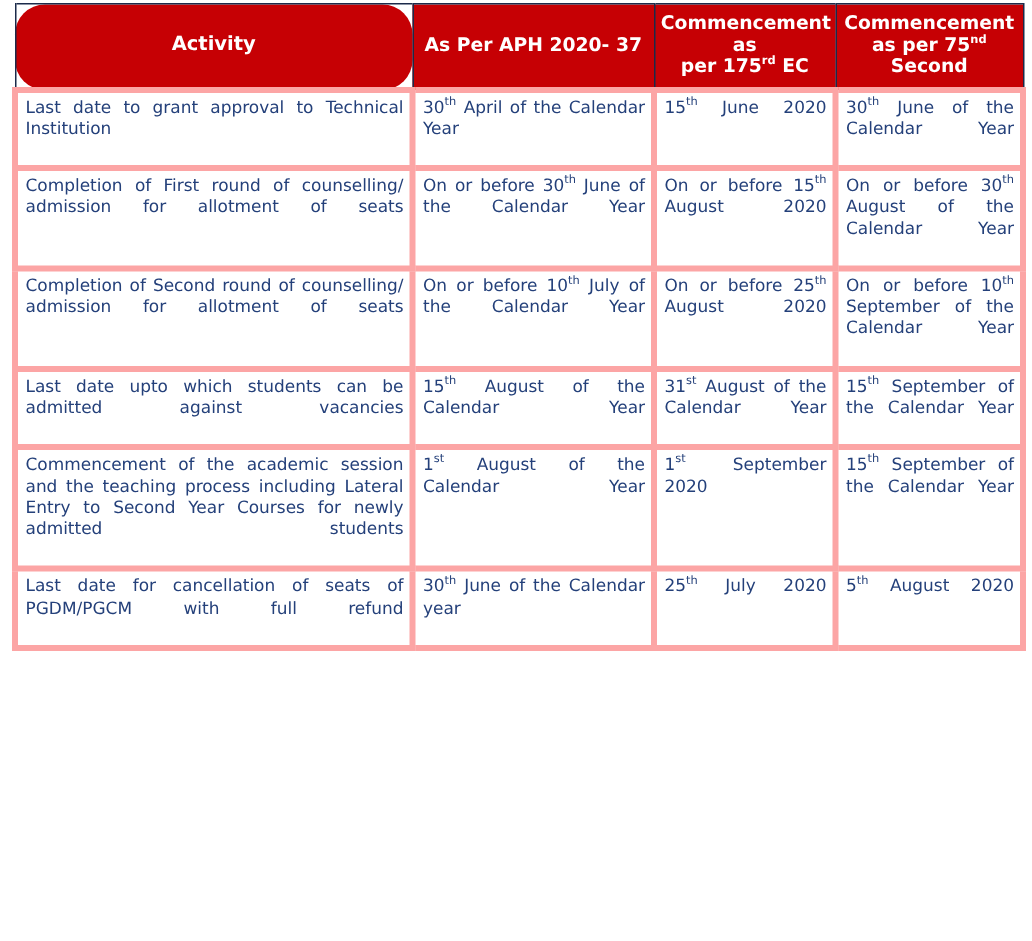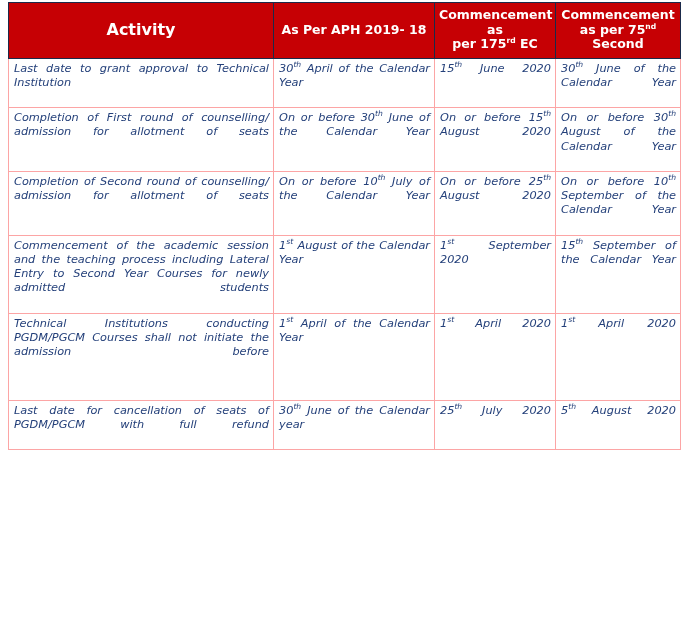--- a/index.html
+++ b/index.html
@@ -41,35 +41,34 @@
     font-size: 12.5px;
     line-height: 14.5px;
     text-align: center;
     vertical-align: middle;
     padding: 5px 4px 6px 4px;
     border: 1px solid #1b2a4a;
     border-top: none;
     height: 34px;
     box-sizing: border-box;
   }
-  thead th.th-activity { font-size: 16px; }
+  thead th.th-activity { font-size: 13px; border-radius: 20px; }
 
   tbody td {
     color: #24407a;
     font-size: 11.3px;
     line-height: 14.2px;
     vertical-align: top;
     padding: 3px 4px 3px 5px;
-    border: 1px solid #fca5a5;
+    border: 4px solid #fca5a5;
     text-align: justify;
     text-justify: inter-word;
     word-spacing: 0.2px;
     box-sizing: border-box;
     hyphens: none;
-    font-style: italic;
   }
   tbody td.left { text-align: left; }
   tbody td.center { text-align: center; }
   tbody td::after {
     content: "";
     display: inline-block;
     width: 100%;
   }
   tbody td.left::after, tbody td.center::after { display: none; }
 
@@ -89,22 +88,22 @@
     <colgroup>
       <col class="c-activity">
       <col class="c-aph">
       <col class="c-ec">
       <col class="c-council">
     </colgroup>
     <thead>
       <tr>
         <th class="th-activity">Activity</th>
         <th>
-          <span>As Per APH 2019-</span>
-          <span>18</span>
+          <span>As Per APH 2020-</span>
+          <span>37</span>
         </th>
         <th>
           <span>Commencement as</span><br>
           <span>per 175</span><sup>rd</sup><span> EC</span>
         </th>
         <th>
           <span>Commencement</span><br>
           <span>as per 75</span><sup>nd</sup><br>
           <span>Second</span>
         </th>
@@ -123,30 +122,30 @@
           <td>On or before 15<sup>th</sup> August 2020</td>
           <td>On or before 30<sup>th</sup> August of the Calendar Year</td>
         </tr>
         <tr>
           <td>Completion of Second round of counselling/ admission for allotment of seats</td>
           <td>On or before 10<sup>th</sup> July of the Calendar Year</td>
           <td>On or before 25<sup>th</sup> August 2020</td>
           <td>On or before 10<sup>th</sup> September of the Calendar Year</td>
         </tr>
         <tr>
+          <td>Last date upto which students can be admitted against vacancies</td>
+          <td>15<sup>th</sup> August of the Calendar Year</td>
+          <td>31<sup>st</sup> August of the Calendar Year</td>
+          <td>15<sup>th</sup> September of the Calendar Year</td>
+        </tr>
+        <tr>
           <td>Commencement of the academic session and the teaching process including Lateral Entry to Second Year Courses  for newly admitted students</td>
           <td>1<sup>st</sup> August of the Calendar Year</td>
           <td>1<sup>st</sup> September 2020</td>
           <td>15<sup>th</sup> September of the Calendar Year</td>
-        </tr>
-        <tr class="pad-row">
-          <td>Technical Institutions conducting PGDM/PGCM Courses shall not initiate the admission before</td>
-          <td>1<sup>st</sup> April of the Calendar Year</td>
-          <td>1<sup>st</sup> April 2020</td>
-          <td>1<sup>st</sup> April 2020</td>
         </tr>
         <tr>
           <td>Last date for cancellation of seats of PGDM/PGCM with full refund</td>
           <td>30<sup>th</sup> June of the Calendar year</td>
           <td>25<sup>th</sup> July 2020</td>
           <td>5<sup>th</sup> August 2020</td>
         </tr>
       </tbody>
   </table>
 </div>

